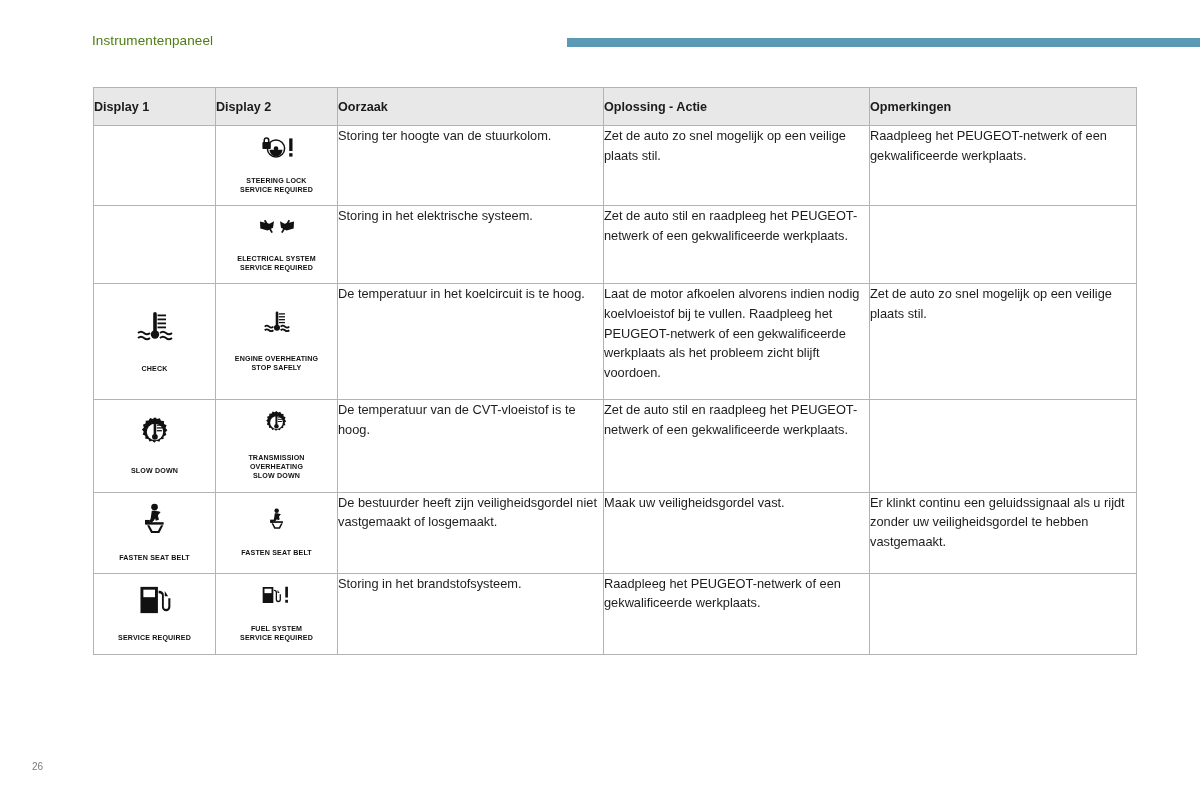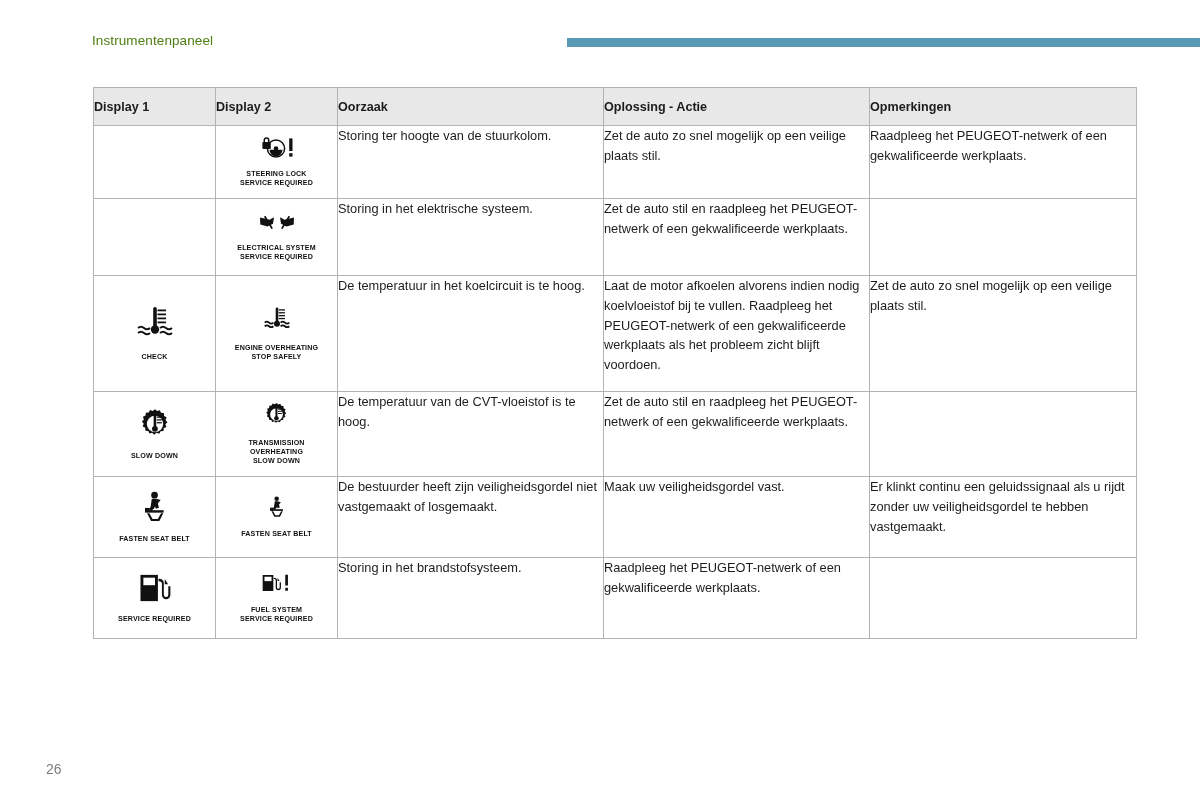--- a/index.html
+++ b/index.html
@@ -93,39 +93,39 @@
     padding: 10px 4px;
     box-sizing: border-box;
   }
   .sym-caption {
     font-size: 7.1px;
     font-weight: bold;
     letter-spacing: .15px;
     line-height: 1.28;
     color: #111;
     text-align: center;
-    margin-top: 12px;
+    margin-top: 19px;
     white-space: pre-line;
   }
   .sym-glyph { line-height: 0; }
 
   
   tr.r1 td { height: 72px; }
   tr.r2 td { height: 76px; }
   tr.r3 td { height: 115px; }
   tr.r4 td { height: 80px; }
   tr.r5 td { height: 80px; }
   tr.r6 td { height: 80px; }
 
   
   #page-number {
     position: absolute;
-    left: 46px;
+    left: 32px;
     top: 761px;
-    font-size: 14px;
+    font-size: 10px;
     color: #7b7b7b;
   }
 </style>
 </head>
 <body>
 
 <div id="page-header">
   <div id="header-title">Instrumentenpaneel</div>
   <div id="header-rule"></div>
 </div>

